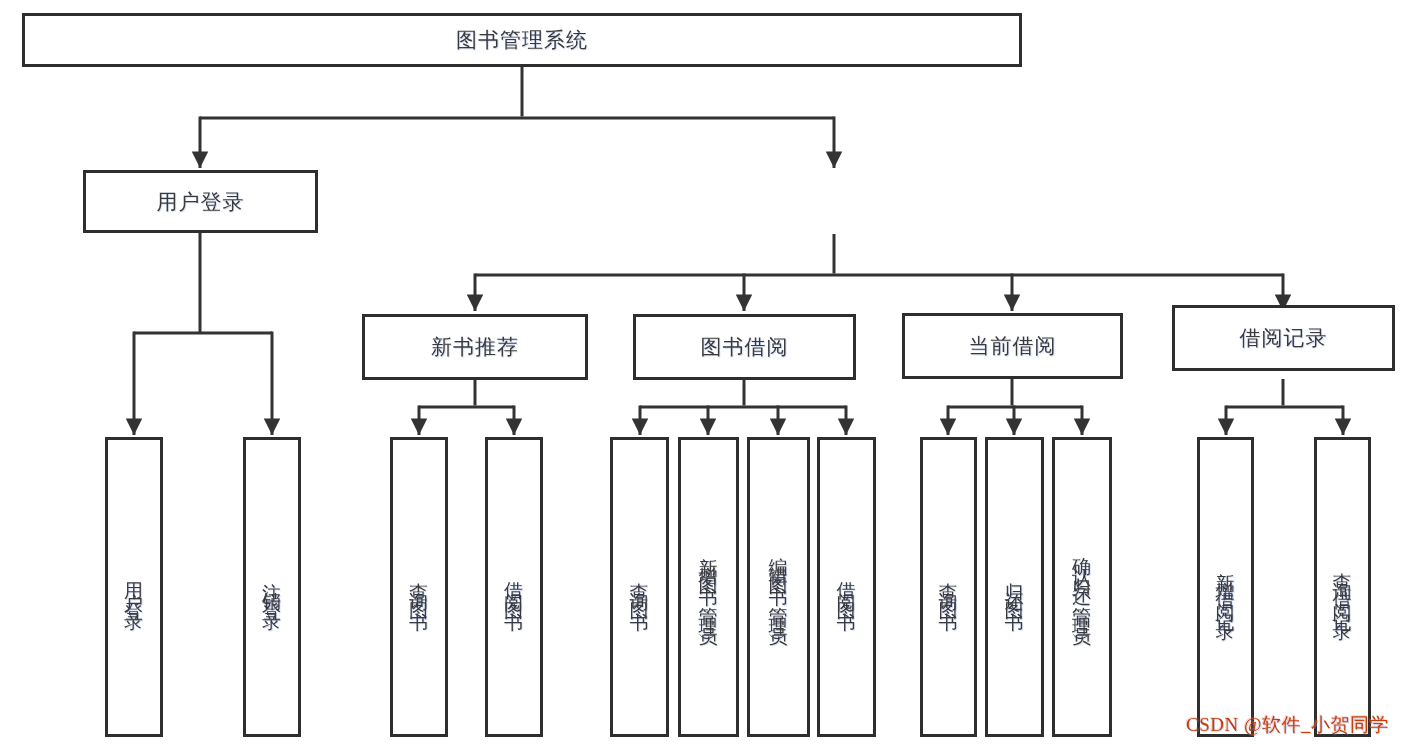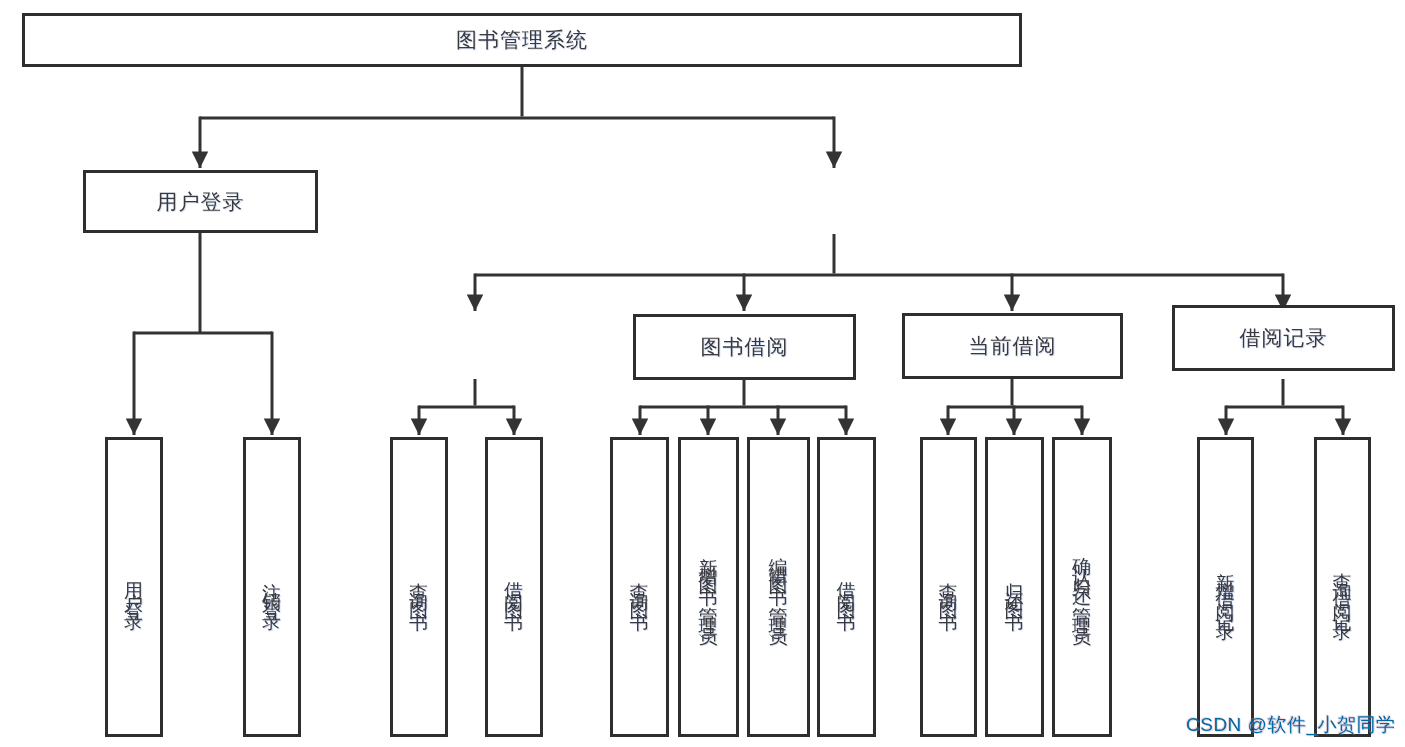--- a/index.html
+++ b/index.html
@@ -1,21 +1,21 @@
 <!DOCTYPE html>
 <html><head>
 <meta charset="utf-8">
 <style>
   html,body{margin:0;padding:0;background:#fff;}
   #canvas{
     position:relative;
     width:1405px;height:747px;
     background:#fff;
     overflow:hidden;
-    font-family:Liberation Sans, sans-serif;
+    font-family:Liberation Serif, serif;
   }
   #wires{position:absolute;left:0;top:0;width:1405px;height:747px;z-index:1;}
   .node{
     position:absolute;
     box-sizing:border-box;
     background:#fff;
     border:3px solid #2e2e2e;
     display:flex;align-items:center;justify-content:center;
     z-index:2;
     color:#3a3a3e;
@@ -28,21 +28,21 @@
   .v{padding:6px 0;}
   .v .lbl{
     writing-mode:vertical-rl;
     text-orientation:mixed;
     font-size:19px;
     letter-spacing:10px;
     line-height:1;
   }
   #watermark{
     position:absolute;left:1186px;top:712px;z-index:3;
-    font-size:19px;color:#0369a1;letter-spacing:0.5px;white-space:nowrap;
+    font-size:19px;color:#c2410c;letter-spacing:0.5px;white-space:nowrap;
     text-shadow:-1px -1px 0 rgba(235,130,130,0.35),1px 1px 0 rgba(130,160,235,0.35);
   }
 </style>
 </head>
 <body>
 
 <div id="canvas">
 
   <svg id="wires" viewBox="0 0 1405 747" xmlns="http://www.w3.org/2000/svg">
     <defs>
@@ -95,20 +95,23 @@
   </svg>
 
   <div class="node h" style="left:22px;top:13px;width:1000px;height:54px">
     <span class="lbl">图书管理系统</span>
   </div>
 
   <div class="node h" style="left:83px;top:170px;width:235px;height:63px">
     <span class="lbl">用户登录</span>
   </div>
 
+  <div class="node h" style="left:362px;top:314px;width:226px;height:66px">
+    <span class="lbl">新书推荐</span>
+  </div>
   <div class="node h" style="left:633px;top:314px;width:223px;height:66px">
     <span class="lbl">图书借阅</span>
   </div>
   <div class="node h" style="left:902px;top:313px;width:221px;height:66px">
     <span class="lbl">当前借阅</span>
   </div>
   <div class="node h" style="left:1172px;top:305px;width:223px;height:66px">
     <span class="lbl">借阅记录</span>
   </div>
 

